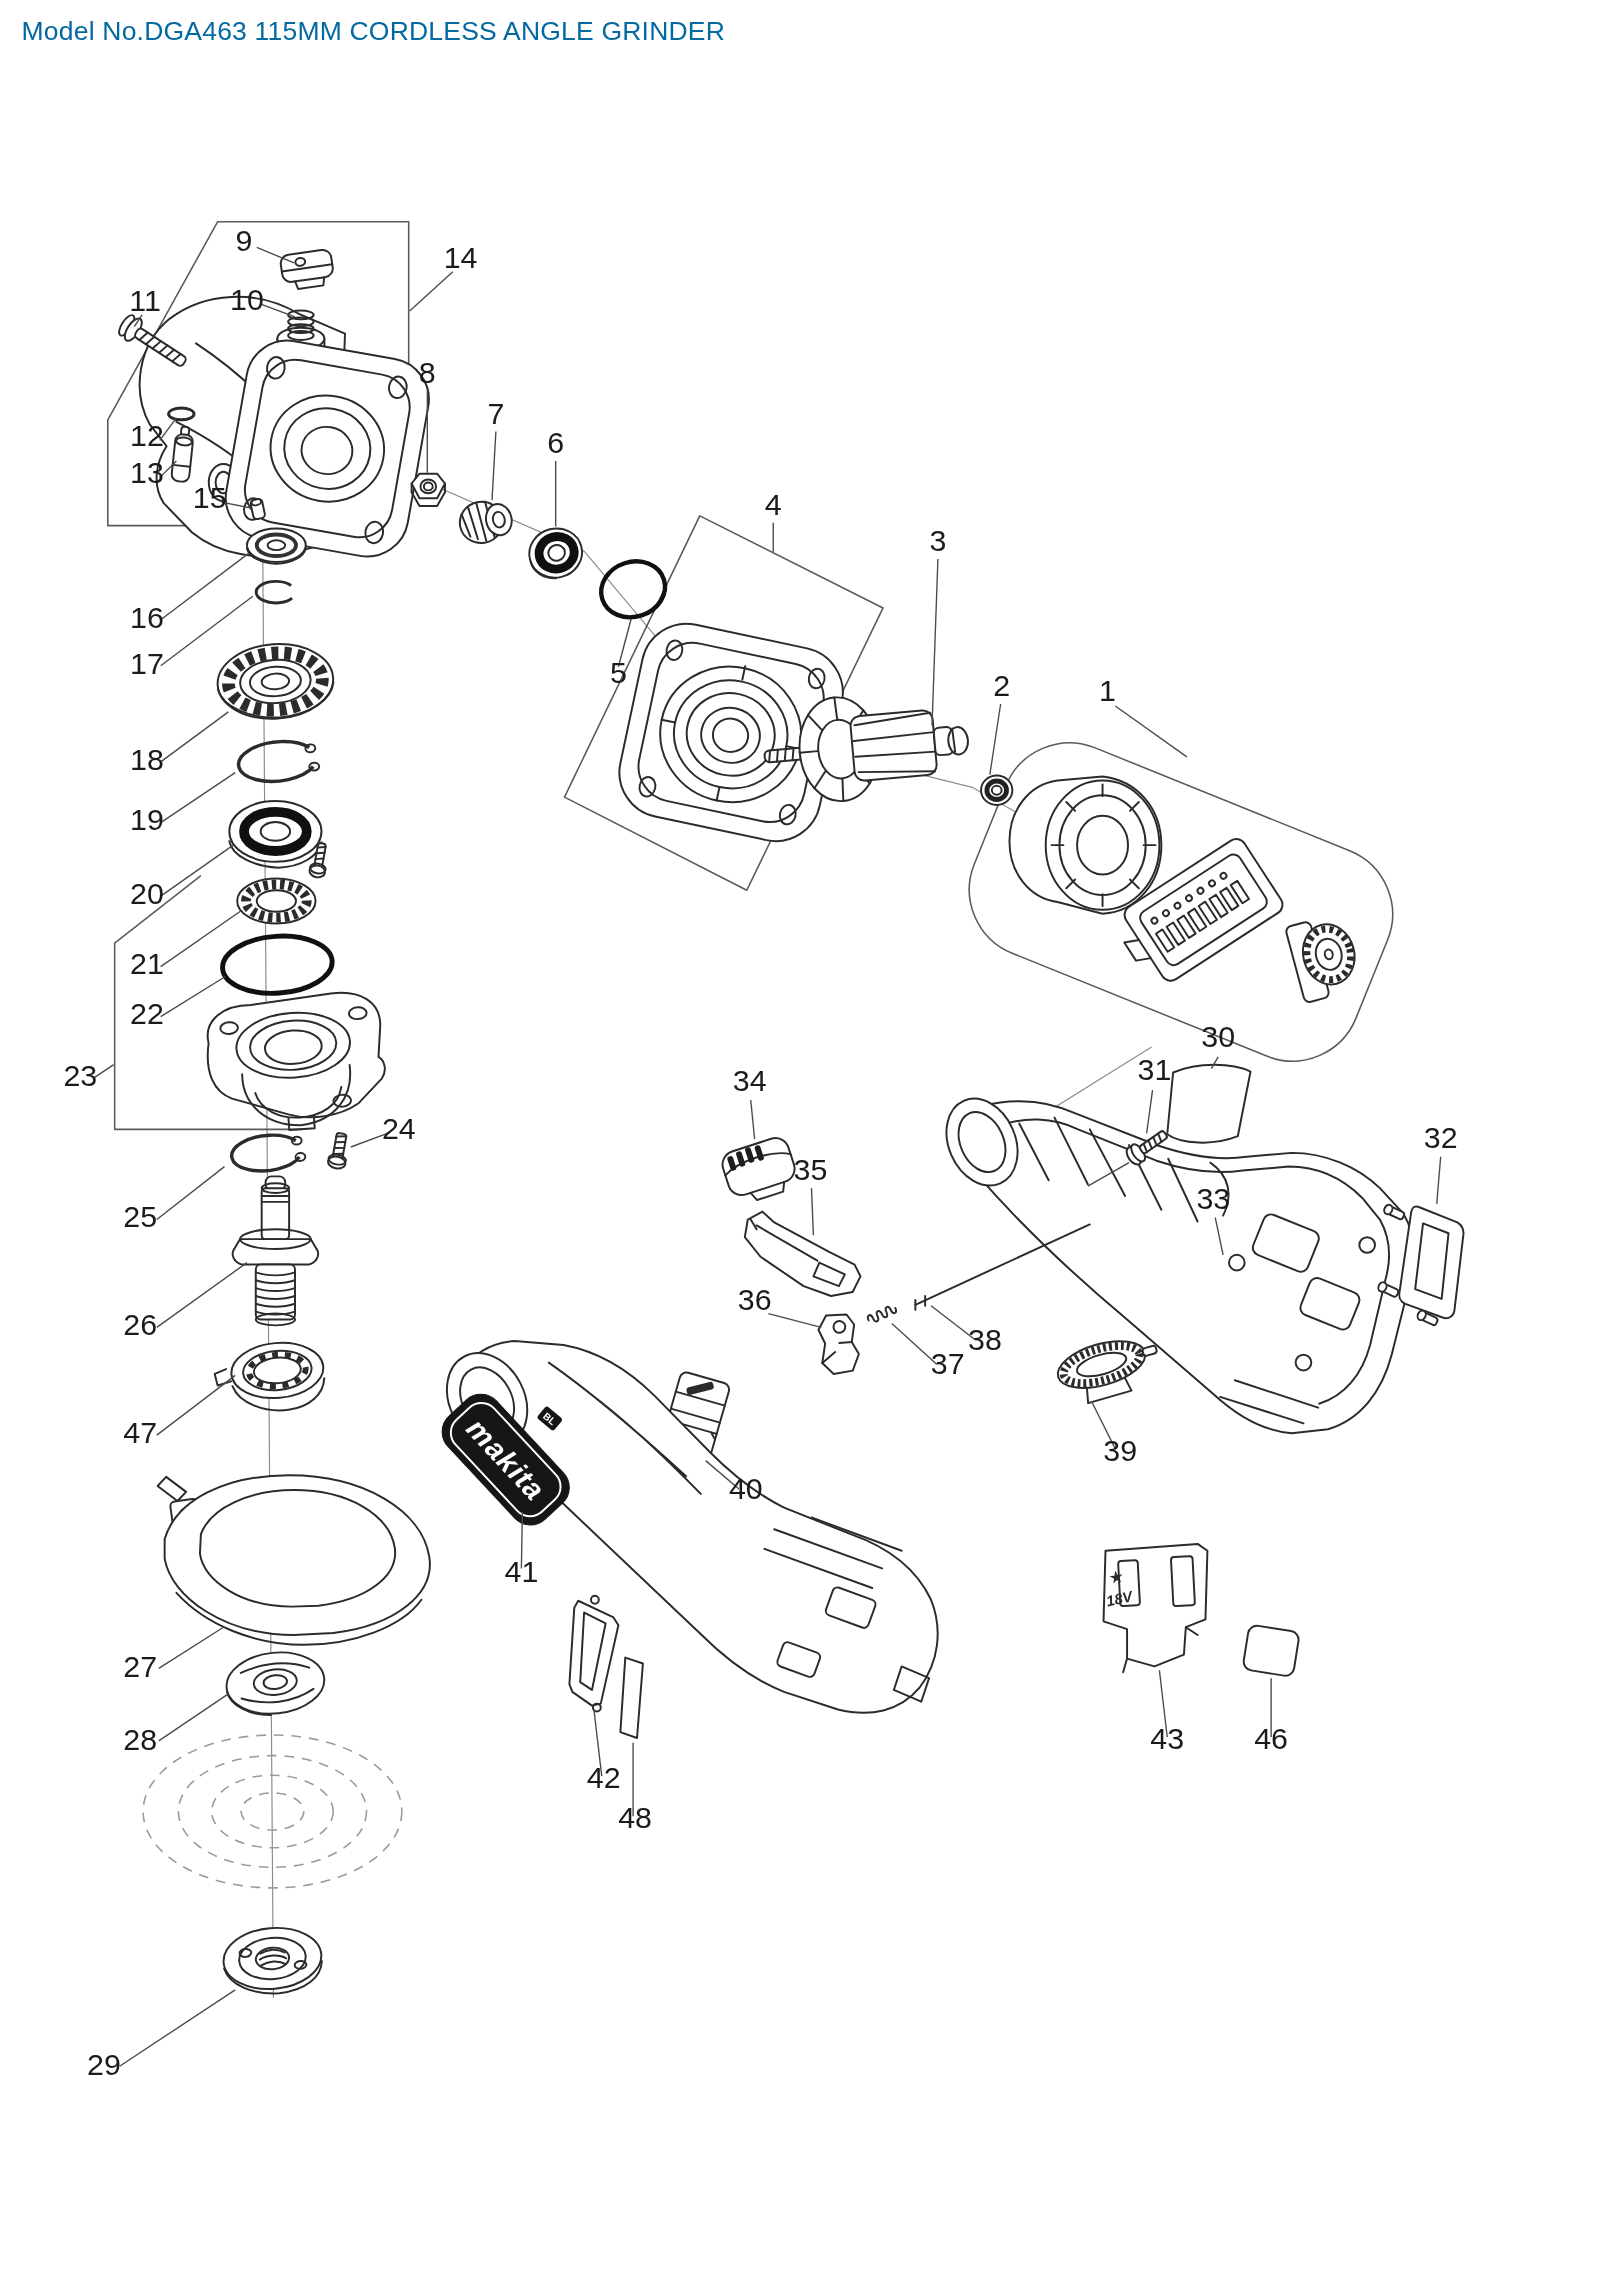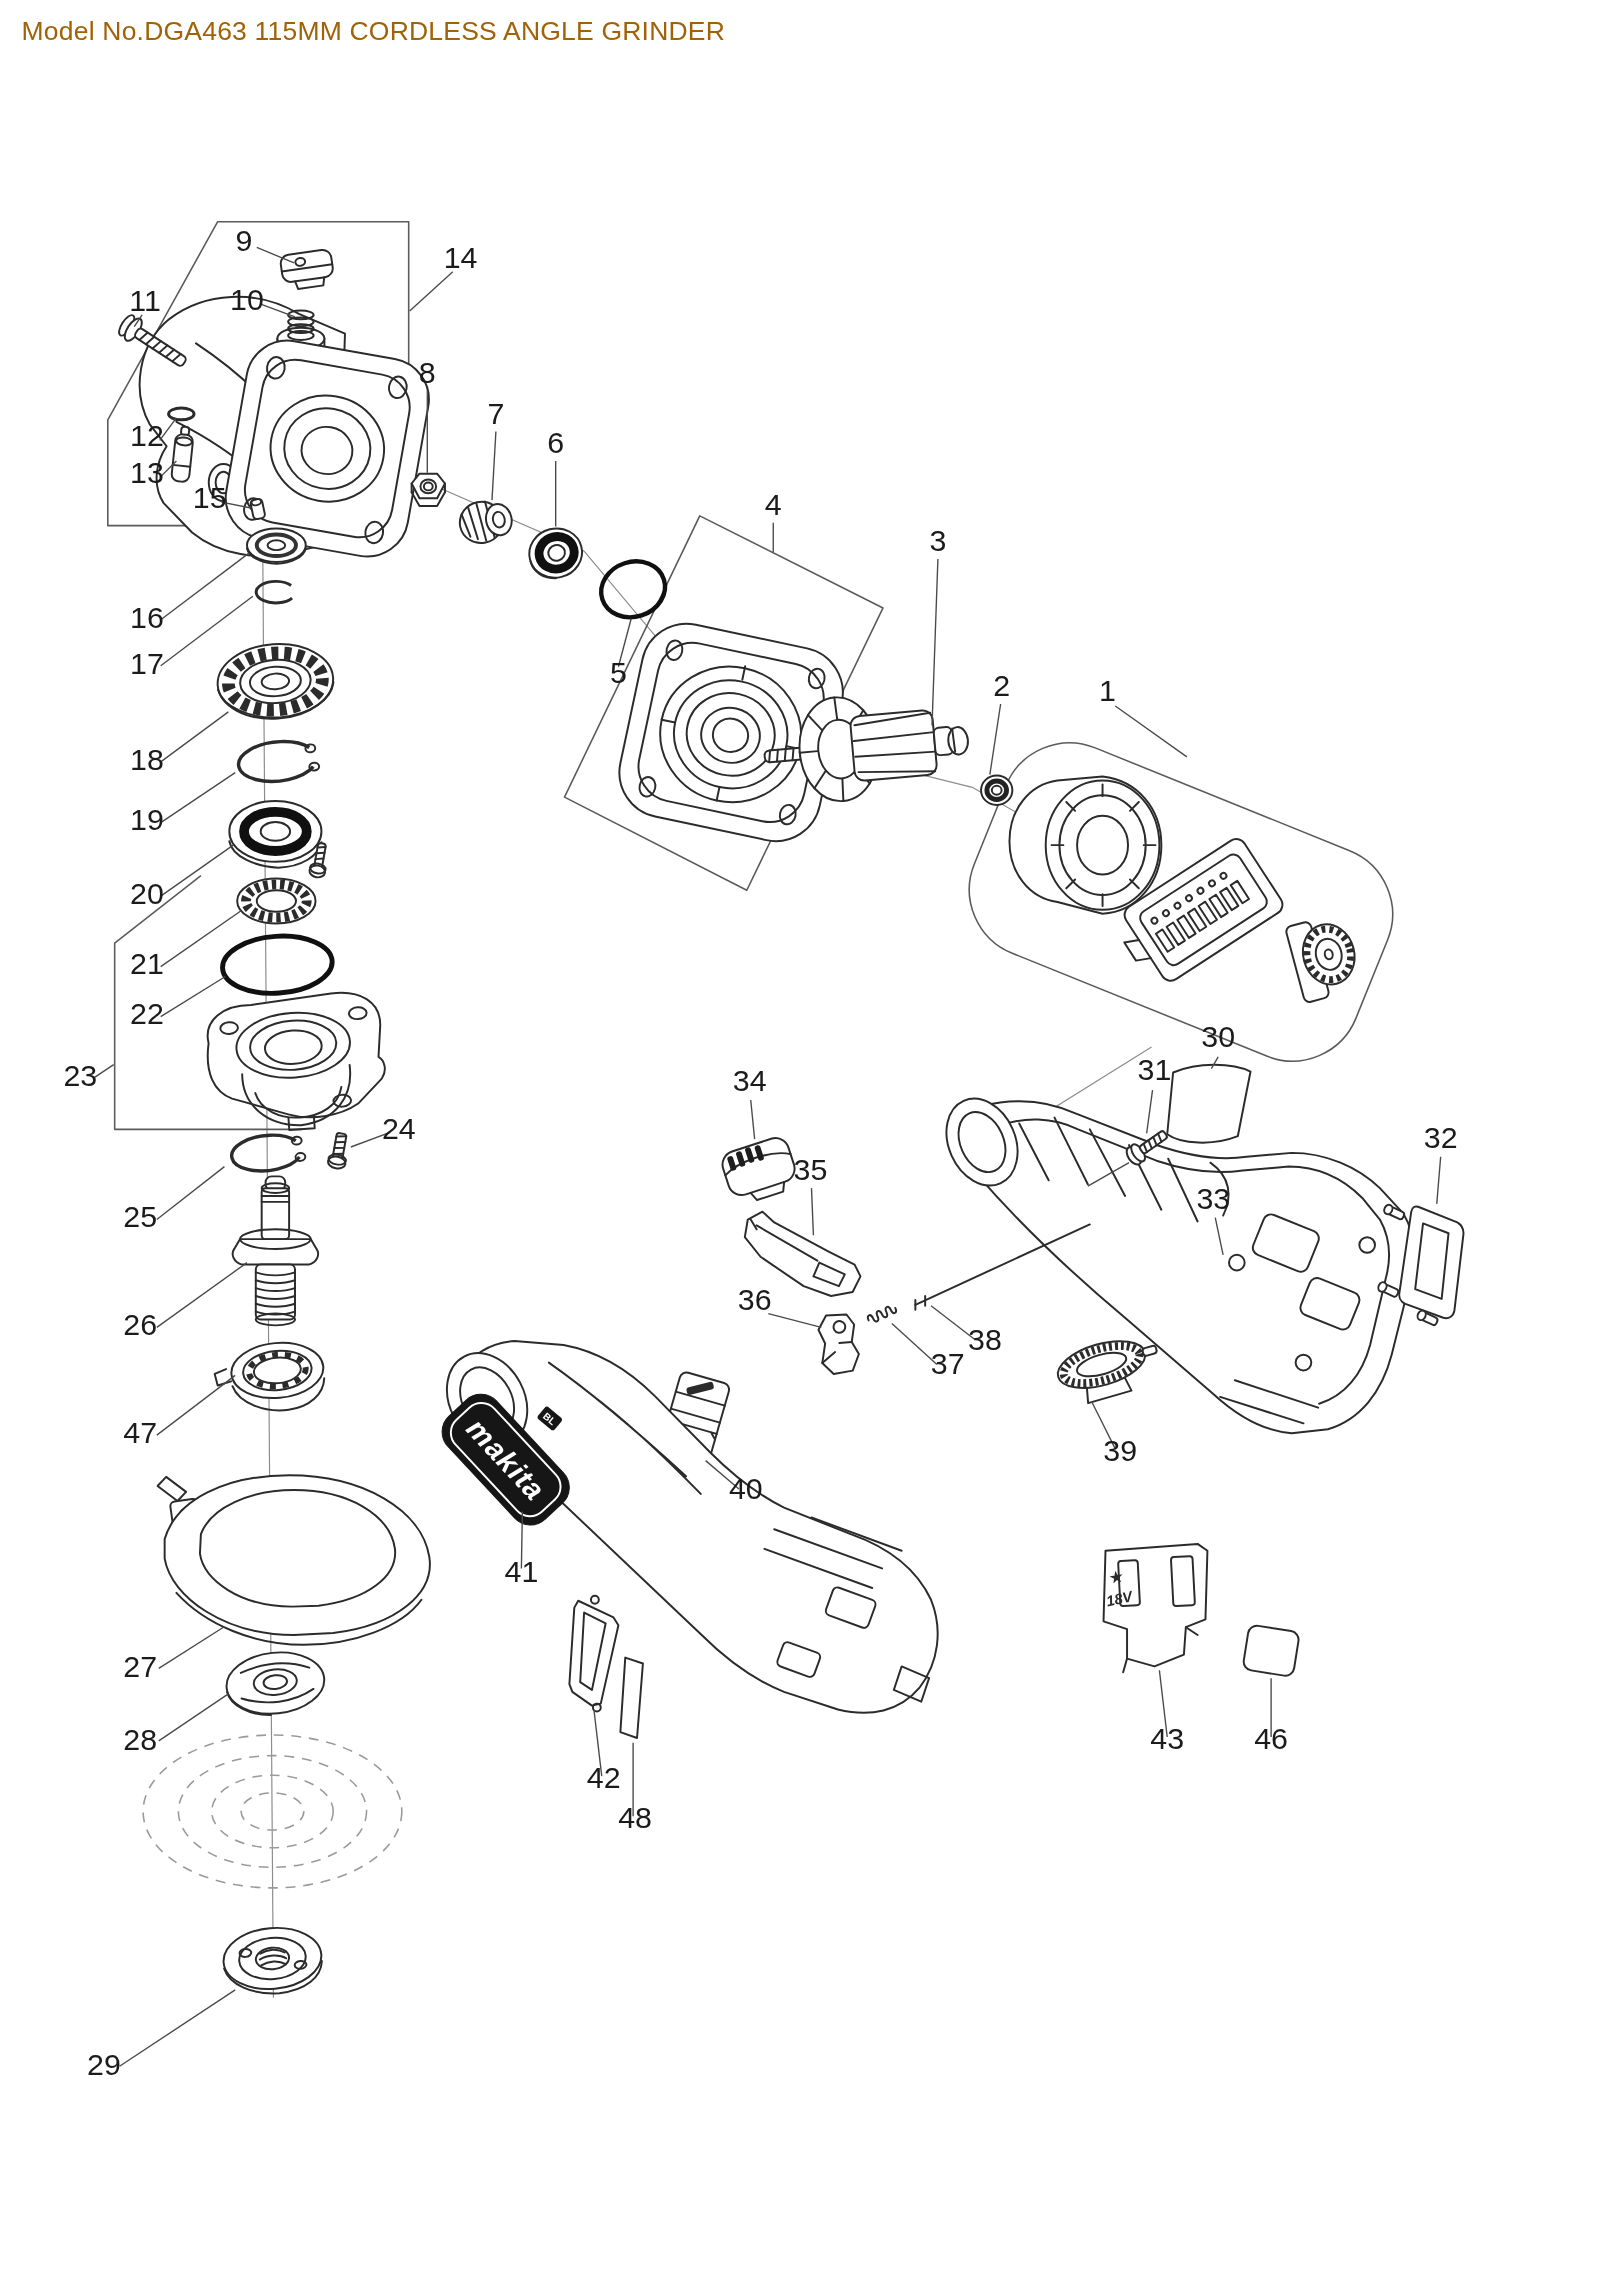--- a/index.html
+++ b/index.html
@@ -1,18 +1,18 @@
 <!DOCTYPE html>
 <html><head>
 <meta charset="utf-8">
 <style>
   html,body{margin:0;padding:0;background:#fff;}
   .page{position:relative;width:1621px;height:2293px;background:#fff;overflow:hidden;
         font-family:"Liberation Sans",sans-serif;}
-  .title{position:absolute;left:21.6px;top:15.7px;font-size:26.5px;color:#a16207;letter-spacing:0.2px;}
+  .title{position:absolute;left:21.6px;top:15.7px;font-size:26.5px;color:#0369a1;letter-spacing:0.2px;}
   svg{position:absolute;left:0;top:0;}
   .s{fill:none;stroke:#2b2b2b;stroke-width:2;stroke-linecap:round;stroke-linejoin:round;}
   .sw{fill:#ffffff;stroke:#2b2b2b;stroke-width:2;stroke-linecap:round;stroke-linejoin:round;}
   .box{fill:none;stroke:#5a5a5a;stroke-width:1.6;stroke-linejoin:round;}
   .leader{fill:none;stroke:#4a4a4a;stroke-width:1.4;}
   .axis{fill:none;stroke:#8c8c8c;stroke-width:1.2;}
   .dash{fill:none;stroke:#9a9a9a;stroke-width:1.6;stroke-dasharray:10 8;}
   text.part-num{font:31px "Liberation Sans",sans-serif;fill:#1b1b1b;text-anchor:middle;}
   text.logo-t{font:italic bold 30px "Liberation Sans",sans-serif;fill:#ffffff;text-anchor:middle;letter-spacing:1px;}
   text.tiny{font:bold 15px "Liberation Sans",sans-serif;fill:#2b2b2b;text-anchor:middle;}

